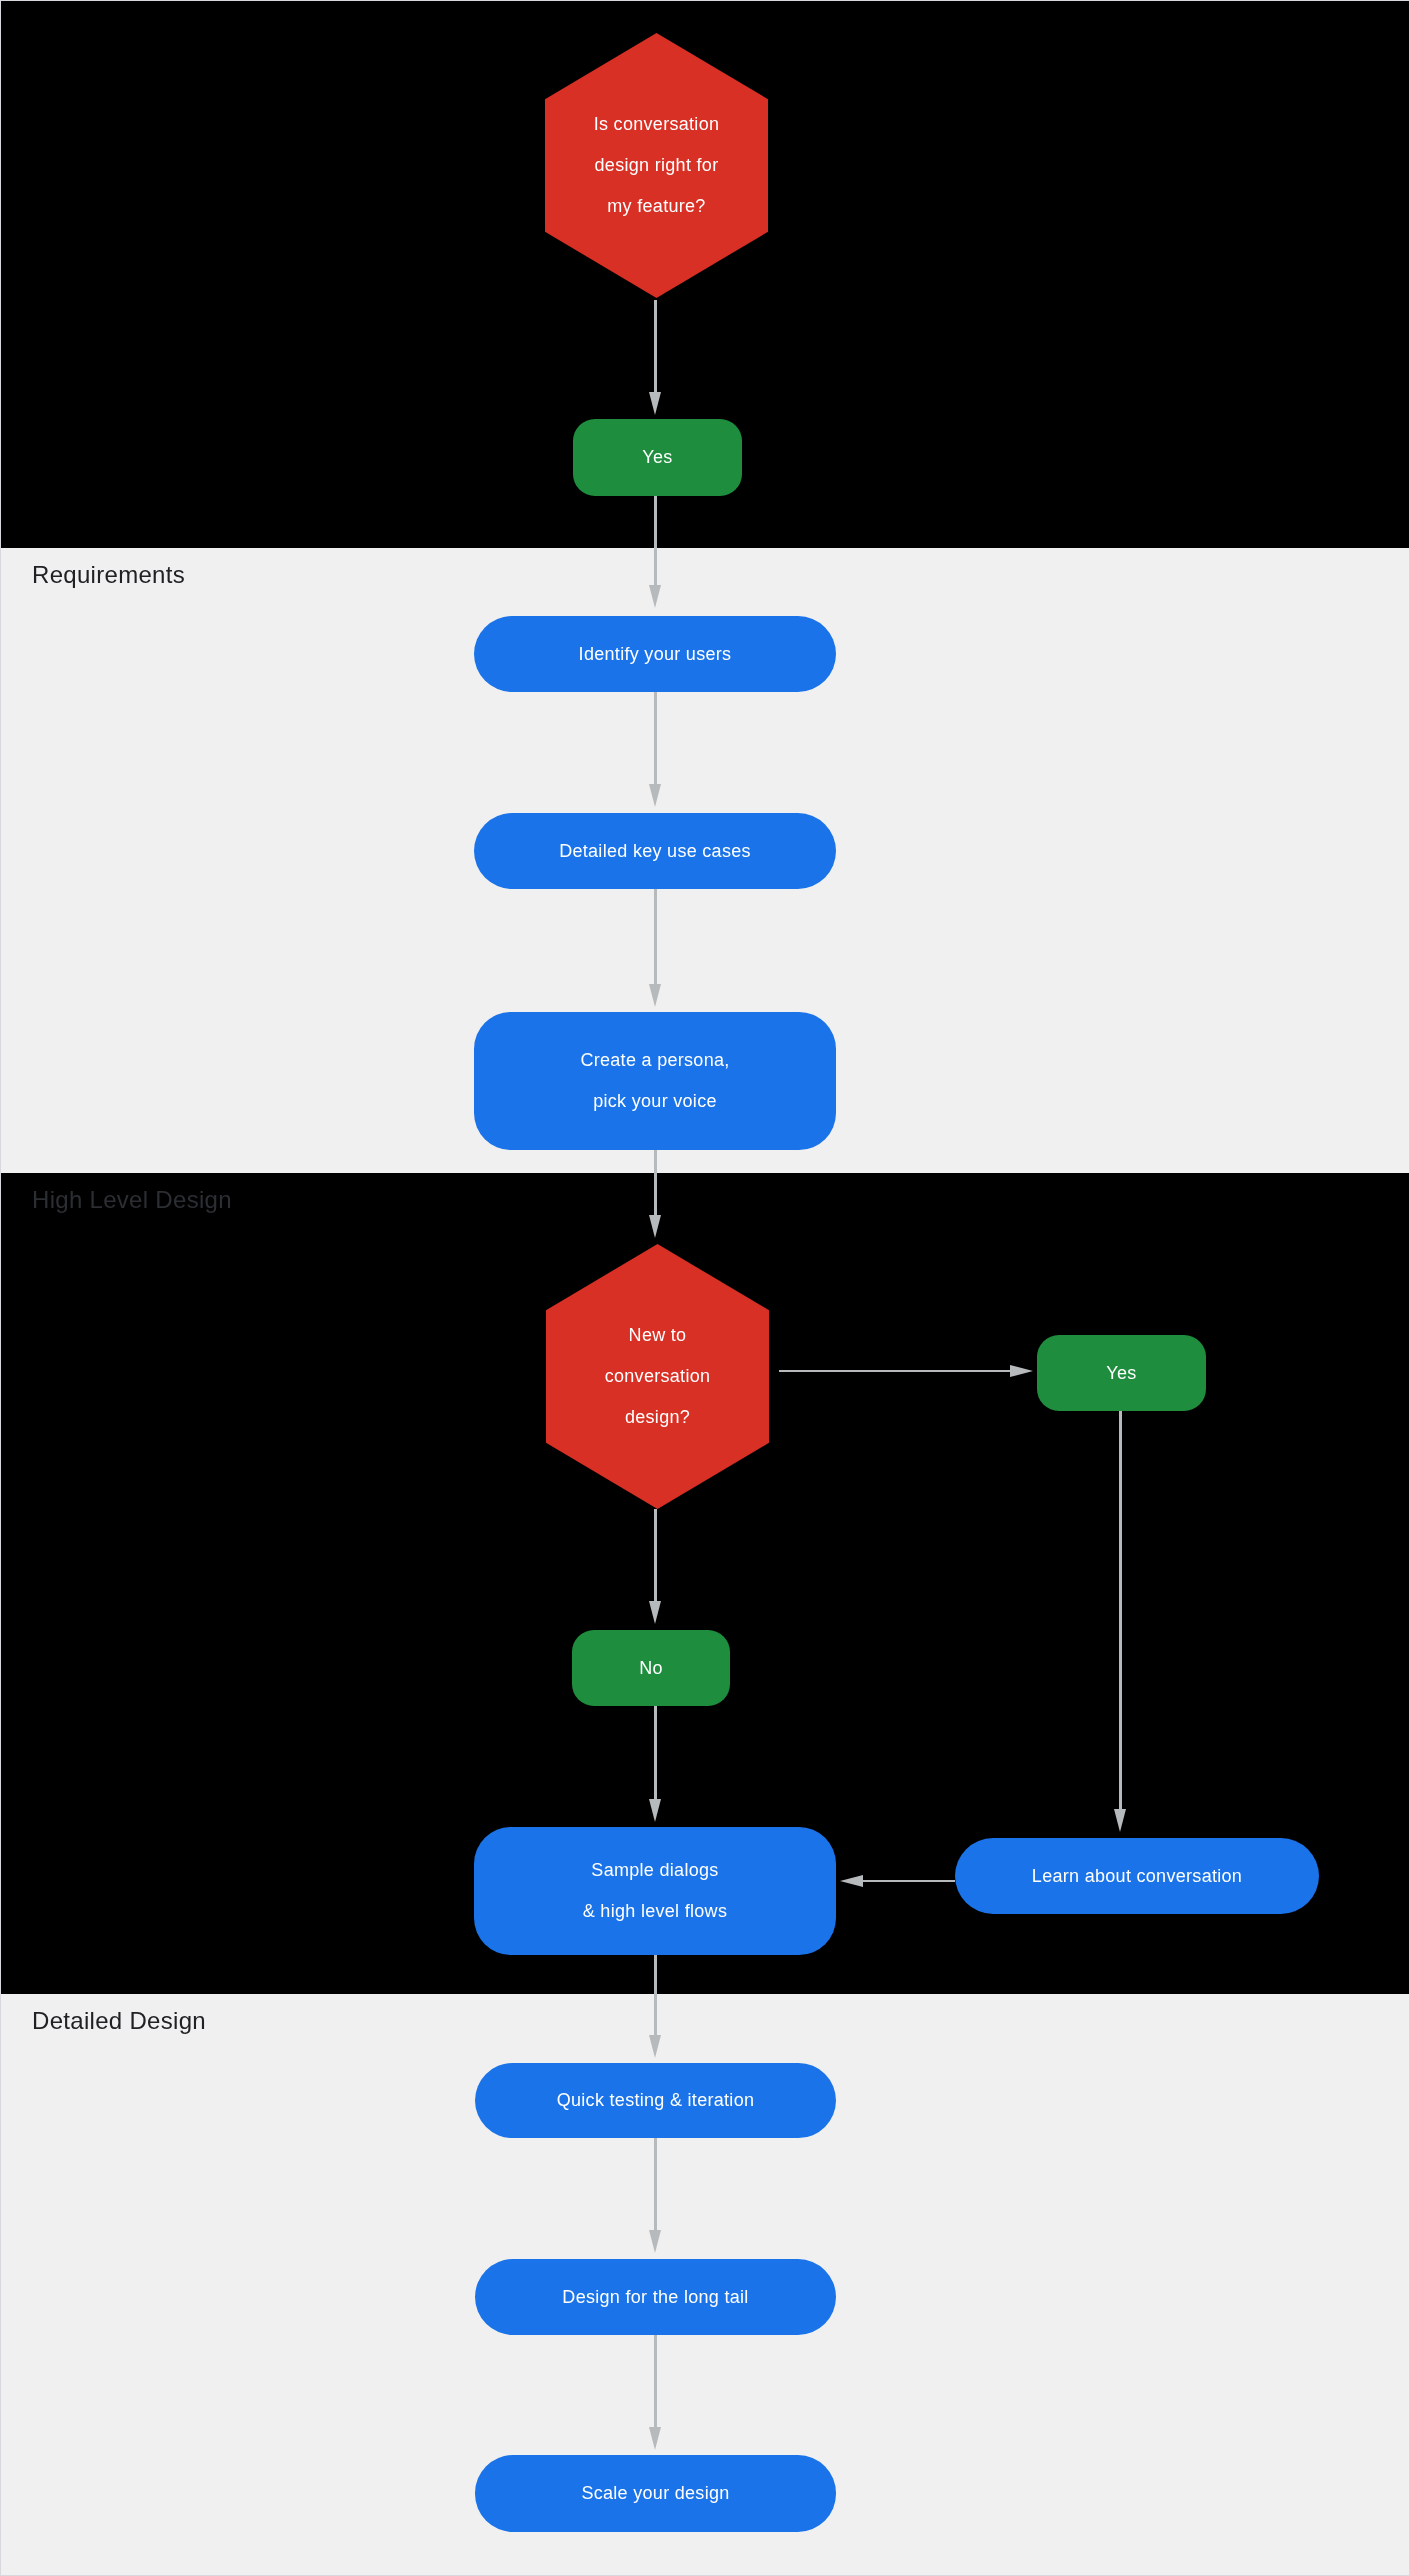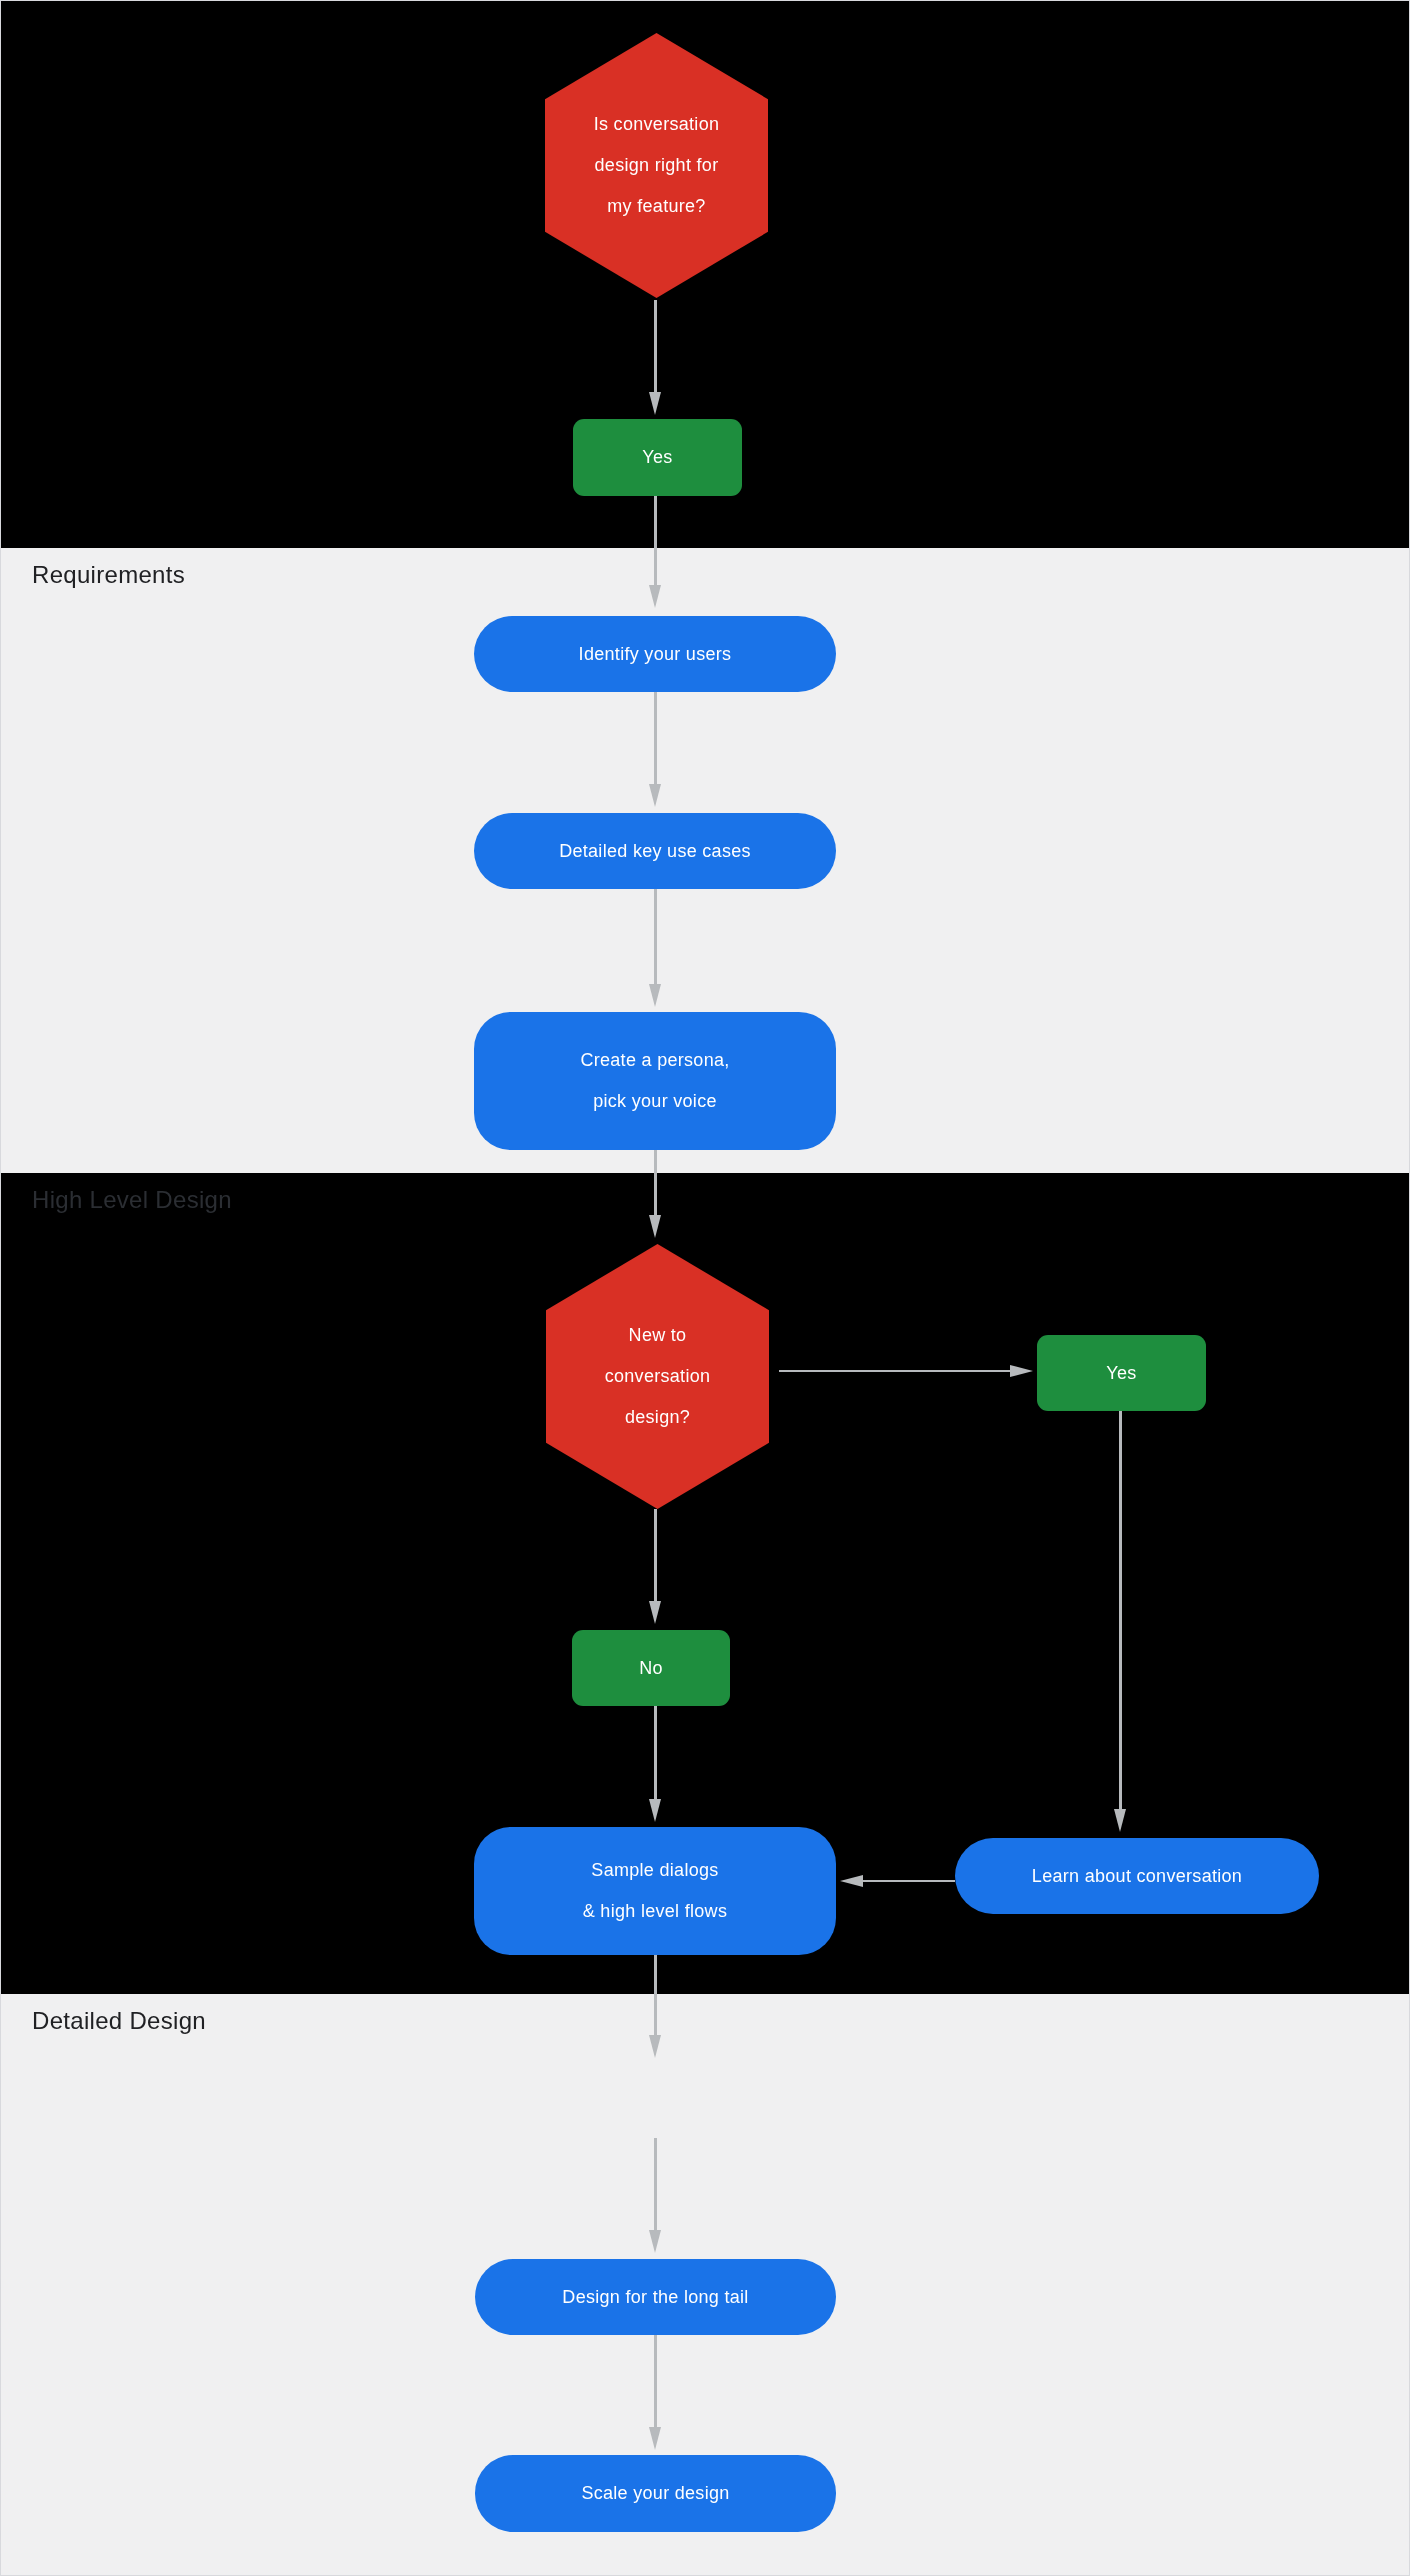--- a/index.html
+++ b/index.html
@@ -15,21 +15,21 @@
   .sec.dark .sec-label{color:var(--label-on-dark,#2b2e33);}
 
   .node{
     position:absolute;display:flex;align-items:center;justify-content:center;
     text-align:center;color:var(--node-text,#fff);font-size:18px;font-weight:500;
     letter-spacing:0.3px;line-height:41px;
   }
   .node .txt{white-space:pre-line;}
   .pill{background:var(--blue,#1a73e8);border-radius:38px;}
   .rounded{background:var(--blue,#1a73e8);border-radius:37px;}
-  .btn{background:var(--green,#1e8e3e);border-radius:11px;}
+  .btn{background:var(--green,#1e8e3e);border-radius:22px;}
   .hex{
     background:var(--red,#d93025);
     clip-path:polygon(50% 0%,100% 25%,100% 75%,50% 100%,0% 75%,0% 25%);
   }
 
   .conn-v{position:absolute;width:2.8px;background:var(--connector,#b7babd);}
   .conn-v::after{
     content:"";position:absolute;left:50%;bottom:-23px;transform:translateX(-50%);
     width:0;height:0;border:6.5px solid transparent;border-bottom:none;
     border-top:23px solid var(--connector,#b7babd);
@@ -115,20 +115,23 @@
 
   <div class="node rounded" style="left:473px;top:1826px;width:362px;height:128px;">
     <span class="txt">Sample dialogs
 &amp; high level flows</span>
   </div>
 
   <div class="node pill" style="left:954px;top:1837px;width:364px;height:76px;">
     <span class="txt">Learn about conversation</span>
   </div>
 
+  <div class="node pill" style="left:474px;top:2062px;width:361px;height:75px;">
+    <span class="txt">Quick testing &amp; iteration</span>
+  </div>
 
   <div class="node pill" style="left:474px;top:2258px;width:361px;height:76px;">
     <span class="txt">Design for the long tail</span>
   </div>
 
   <div class="node pill" style="left:474px;top:2454px;width:361px;height:77px;">
     <span class="txt">Scale your design</span>
   </div>
 
 </div>

